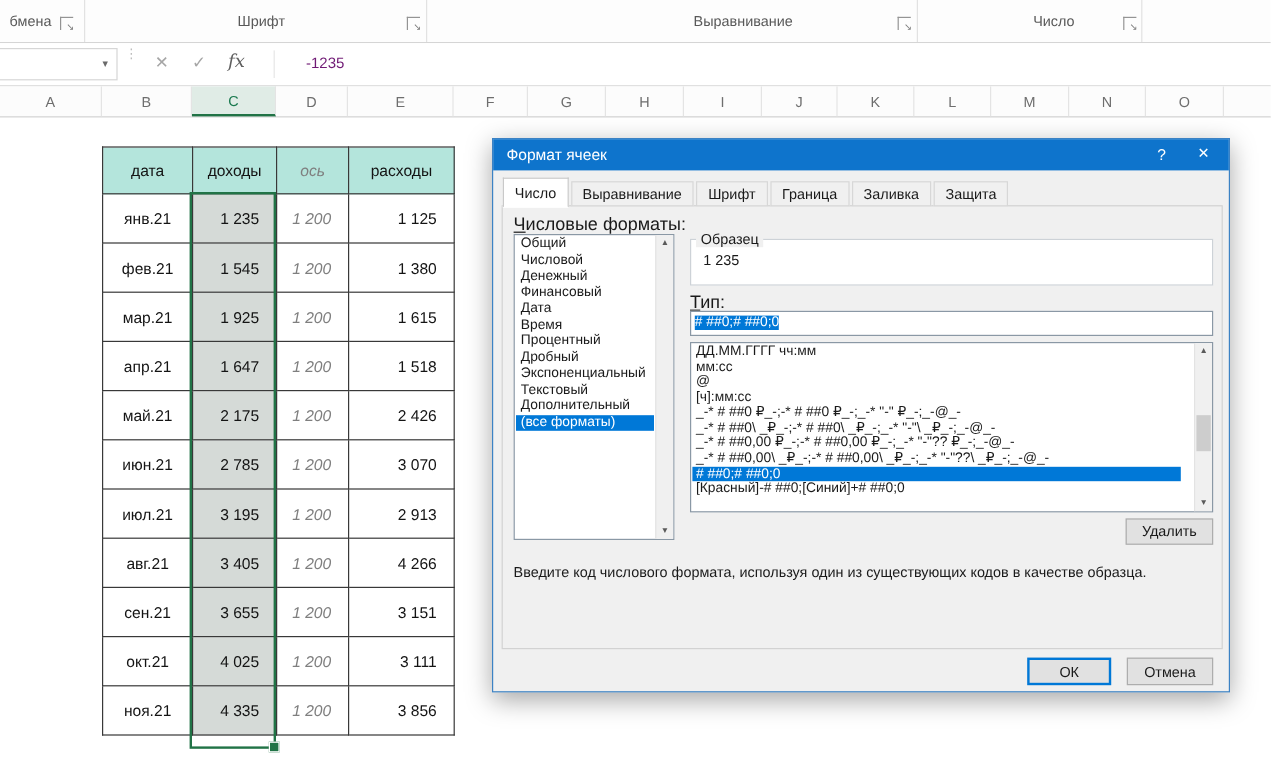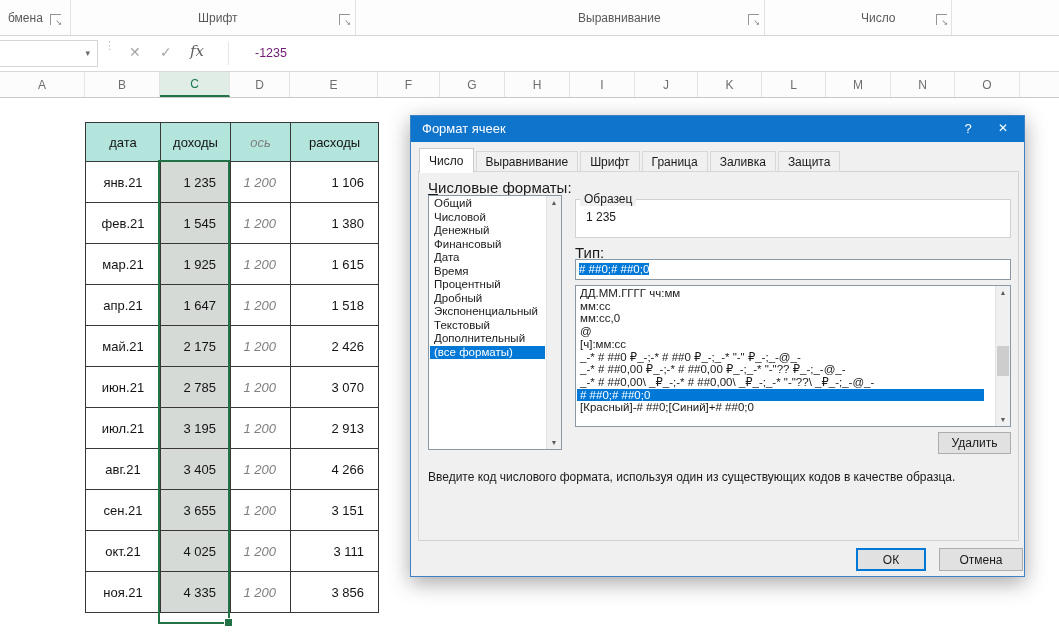--- a/index.html
+++ b/index.html
@@ -107,21 +107,21 @@
   .fmt-items { position:absolute; left:1px; top:1px; right:26px; }
   .fmt-item { font-size:11.5px; line-height:12.7px; padding-left:3px; color:#1a1a1a;
               white-space:nowrap; overflow:hidden; }
   .fmt-item.sel { background:#0078d7; color:#fff; }
 
   .winbtn { position:absolute; background:#e1e1e1; border:1px solid #adadad; font-size:12px;
             color:#1a1a1a; text-align:center; font-family:inherit; cursor:default; }
   .del-btn { left:519px; top:260px; width:73px; height:22px; }
   .help-text { position:absolute; left:9px; top:298px; width:586px; font-size:12px; color:#1a1a1a; }
   .ok-btn { left:445px; top:432px; width:70px; height:23px; border:2px solid #0078d7; }
-  .cancel-btn { left:528px; top:432px; width:84px; height:23px; }
+  .cancel-btn { left:528px; top:432px; width:72px; height:23px; }
 </style>
 </head>
 <body>
 
 <div class="screen">
 
   <div class="ribbon">
     <span class="rgroup-label g1">бмена</span>
     <span class="rgroup-label g2">Шрифт</span>
     <span class="rgroup-label g3">Выравнивание</span>
@@ -182,21 +182,21 @@
             <th class="w1">доходы</th>
             <th class="w2 axis">ось</th>
             <th class="w3">расходы</th>
           </tr>
         </thead>
       <tbody>
           <tr class="">
             <td class="w0 c0">янв.21</td>
             <td class="w1 c1 num">1 235</td>
             <td class="w2 c2 num axis">1 200</td>
-            <td class="w3 c3 num">1 106</td>
+            <td class="w3 c3 num">1 125</td>
           </tr>
           <tr class="">
             <td class="w0 c0">фев.21</td>
             <td class="w1 c1 num">1 545</td>
             <td class="w2 c2 num axis">1 200</td>
             <td class="w3 c3 num">1 380</td>
           </tr>
           <tr class="">
             <td class="w0 c0">мар.21</td>
             <td class="w1 c1 num">1 925</td>
@@ -303,24 +303,24 @@
 
       <div class="field-label accel type-label">Тип:</div>
       <div class="type-input">
         <span class="hl"># ##0;# ##0;0</span>
       </div>
 
       <div class="fmt-list">
         <div class="fmt-items">
             <div class="fmt-item">ДД.ММ.ГГГГ чч:мм</div>
             <div class="fmt-item">мм:сс</div>
-            <div class="fmt-item">мм:сс,0</div>
             <div class="fmt-item">@</div>
             <div class="fmt-item">[ч]:мм:сс</div>
             <div class="fmt-item">_-* # ##0 ₽_-;-* # ##0 ₽_-;_-* "-" ₽_-;_-@_-</div>
+            <div class="fmt-item">_-* # ##0\ _₽_-;-* # ##0\ _₽_-;_-* "-"\ _₽_-;_-@_-</div>
             <div class="fmt-item">_-* # ##0,00 ₽_-;-* # ##0,00 ₽_-;_-* "-"?? ₽_-;_-@_-</div>
             <div class="fmt-item">_-* # ##0,00\ _₽_-;-* # ##0,00\ _₽_-;_-* "-"??\ _₽_-;_-@_-</div>
             <div class="fmt-item sel"># ##0;# ##0;0</div>
             <div class="fmt-item">[Красный]-# ##0;[Синий]+# ##0;0</div>
           </div>
         <div class="vscroll">
           <div class="vs-up">▲</div>
           <div class="vs-thumb" style="top:60px;height:30px;"></div>
           <div class="vs-down">▼</div>
         </div>

